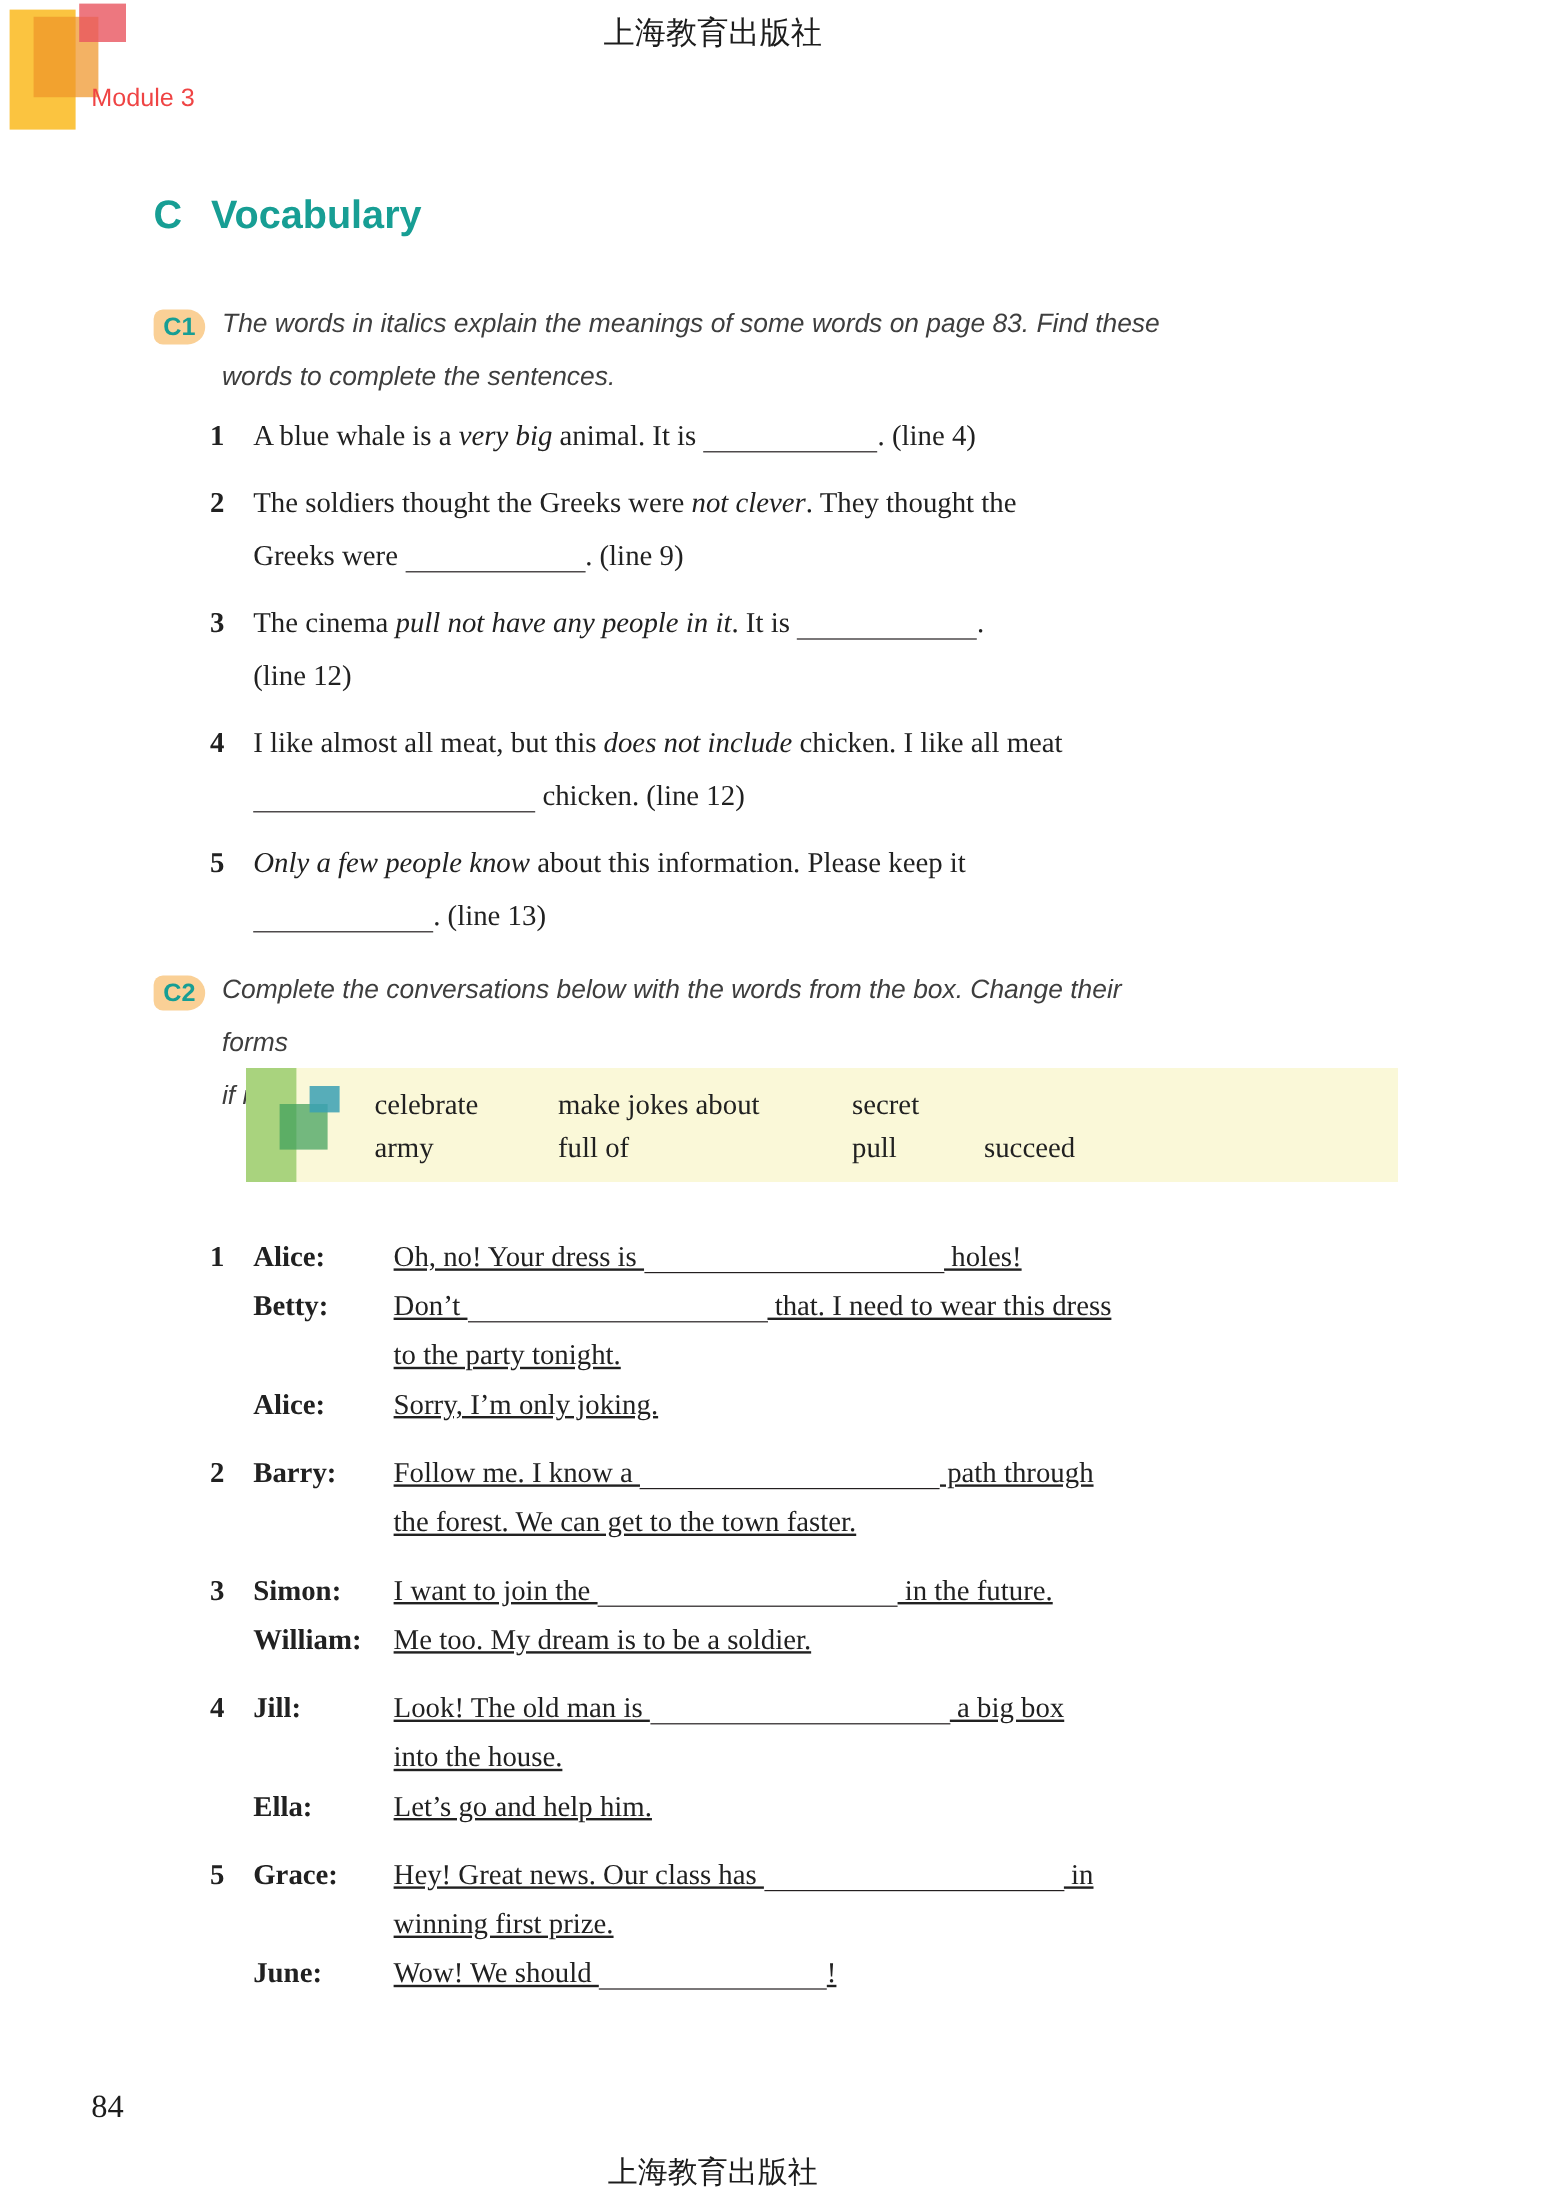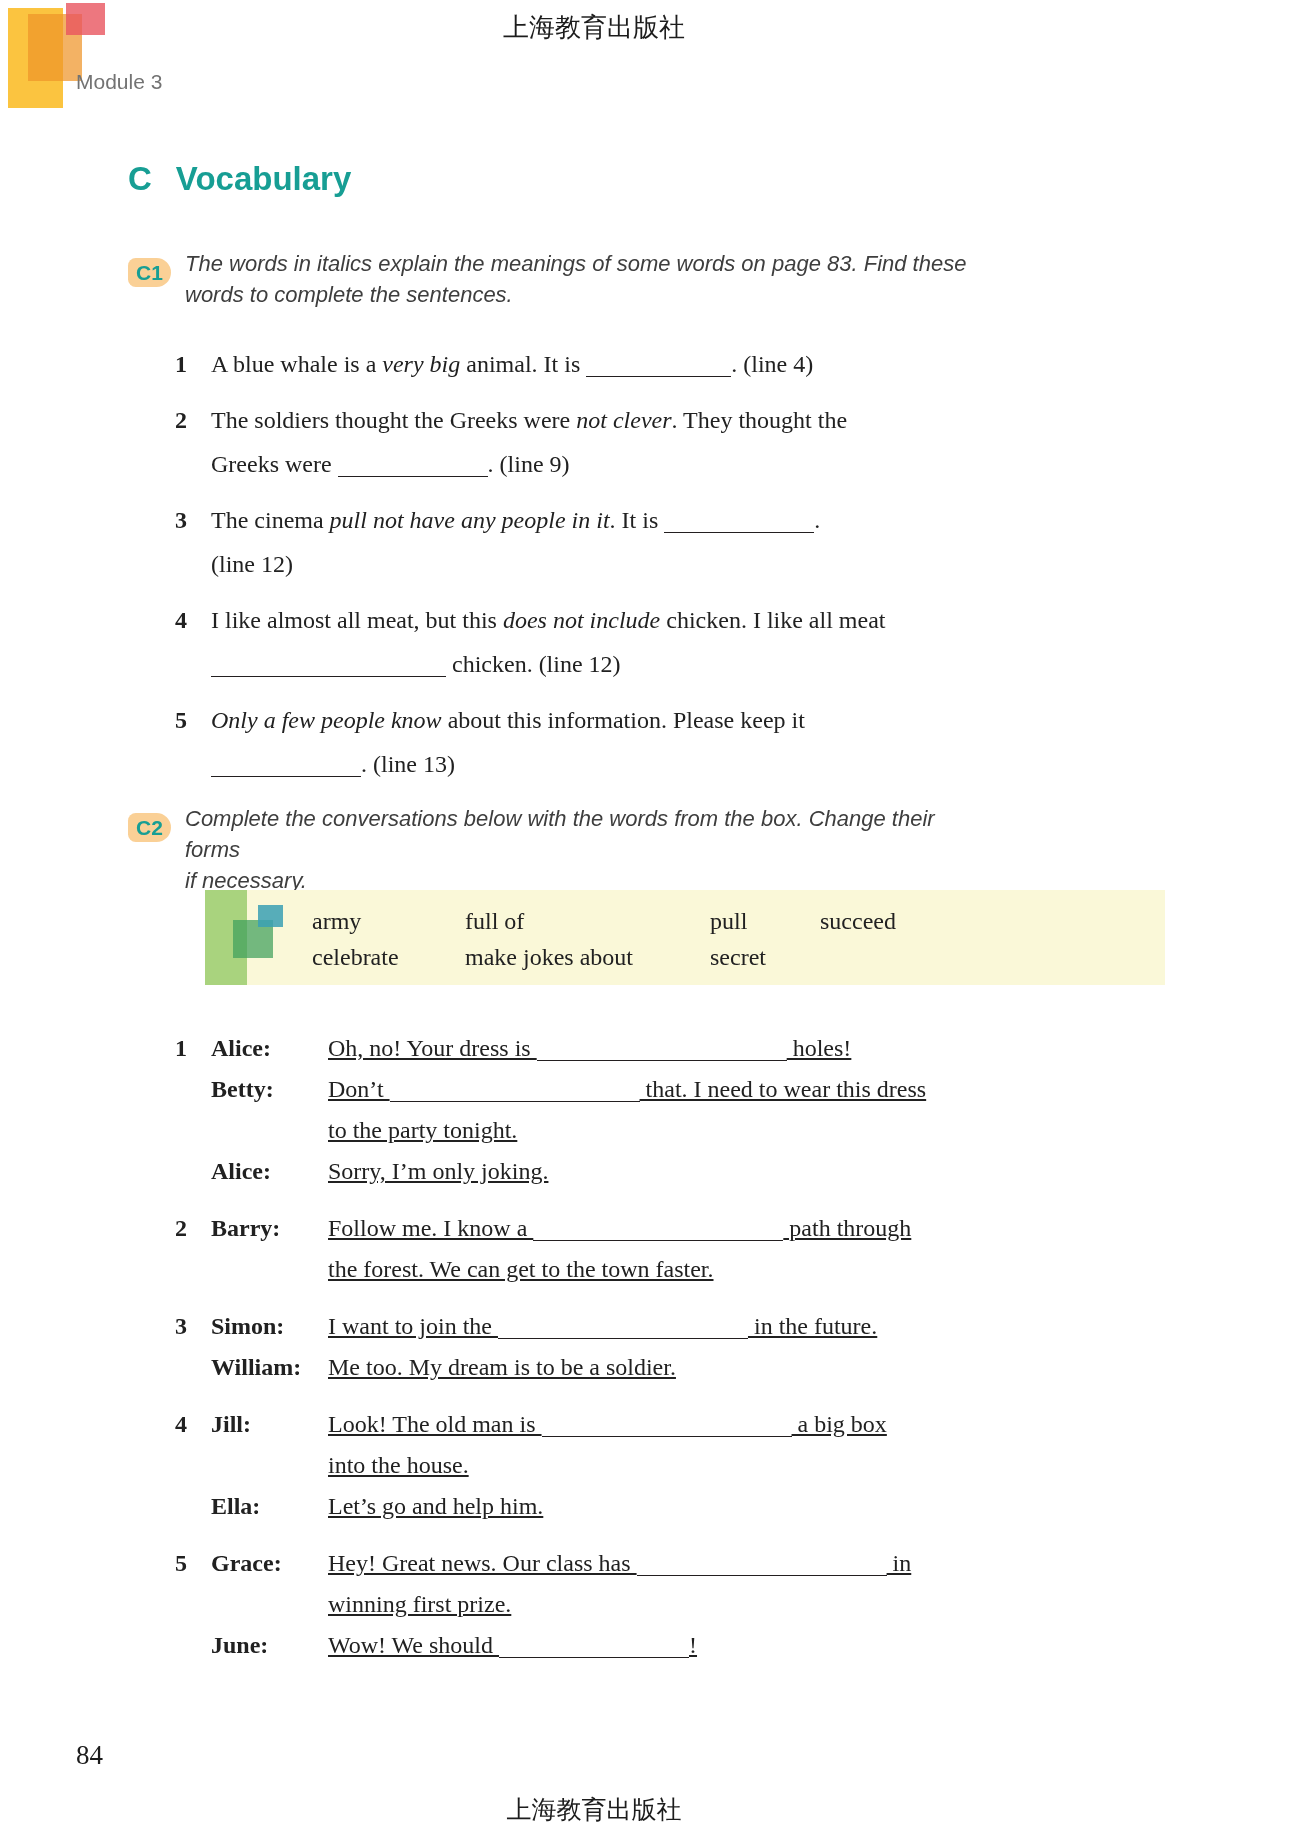--- a/index.html
+++ b/index.html
@@ -12,37 +12,37 @@
   .bottom-publisher{position:absolute;top:1793px;left:0;width:100%;text-align:center;
         font-size:25px;color:#1c1c1c;}
   .page-num{position:absolute;left:76px;top:1740px;font-size:27px;color:#1c1c1c;}
 
   
   .sq{position:absolute;display:block;}
   .sq1{left:8px;top:8px;width:55px;height:100px;background:var(--logo-yellow,#fbc440);}
   .sq2{left:28px;top:14px;width:54px;height:67px;background:var(--logo-orange,rgba(238,148,40,.72));}
   .sq3{left:66px;top:3px;width:39px;height:32px;background:var(--logo-pink,rgba(232,85,95,.8));}
   .module-label{position:absolute;left:76px;top:70px;font-family:"Liberation Sans",sans-serif;
-        font-size:21px;color:#737373;}
+        font-size:21px;color:#ef4444;}
 
   
   .heading{position:absolute;left:128px;top:160px;display:flex;gap:24px;
         font-family:"Liberation Sans",sans-serif;font-weight:700;font-size:33px;
         color:var(--accent-teal,#179e94);}
 
   
   .task{position:absolute;left:128px;display:flex;gap:14px;align-items:flex-start;}
   .c1-task{top:248px;}
   .c2-task{top:803px;}
   .badge{flex:0 0 auto;display:inline-flex;align-items:center;justify-content:center;
         width:43px;height:29px;margin-top:10px;border-radius:8px 15px 15px 8px;
         background:var(--badge-bg,#fad096);color:var(--accent-teal,#179e94);
         font-family:"Liberation Sans",sans-serif;font-weight:700;font-size:21px;}
   .instr{width:800px;font-family:"Liberation Sans",sans-serif;font-style:italic;
-        font-size:22px;line-height:31px;color:#3e3e3e;white-space:pre-line;}
+        font-size:22px;line-height:44px;color:#3e3e3e;white-space:pre-line;}
 
   
   .c1-list{position:absolute;left:175px;top:342px;width:870px;}
   .c1-item{display:grid;grid-template-columns:36px 1fr;margin-bottom:12px;
         font-size:24px;line-height:44px;}
   .c1-item .num{font-weight:700;}
   .itxt{width:824px;}
 
   
   .word-box{position:absolute;left:205px;top:890px;width:960px;height:95px;
@@ -122,30 +122,30 @@
     <div class="instr">Complete the conversations below with the words from the box. Change their forms
 if necessary.</div>
   </div>
 
   <div class="word-box">
     <div class="wb-bar"></div>
     <div class="wb-sq-green"></div>
     <div class="wb-sq-teal"></div>
     <div class="wb-words" id="wb-words">
         <div class="wb-row">
+          <span>celebrate</span>
+          <span>make jokes about</span>
+          <span>secret</span>
+        </div>
+        <div class="wb-row">
           <span>army</span>
           <span>full of</span>
           <span>pull</span>
           <span>succeed</span>
         </div>
-        <div class="wb-row">
-          <span>celebrate</span>
-          <span>make jokes about</span>
-          <span>secret</span>
-        </div>
       </div>
   </div>
 
   <div class="conversations" id="conversations">
       <div class="conv">
         <div class="turn">
           <span class="num">1</span>
           <span class="speaker">Alice:</span>
           <div class="dtxt">Oh, no! Your dress is <span class="blank" style="width: 250px;"></span> holes!</div>
         </div>

